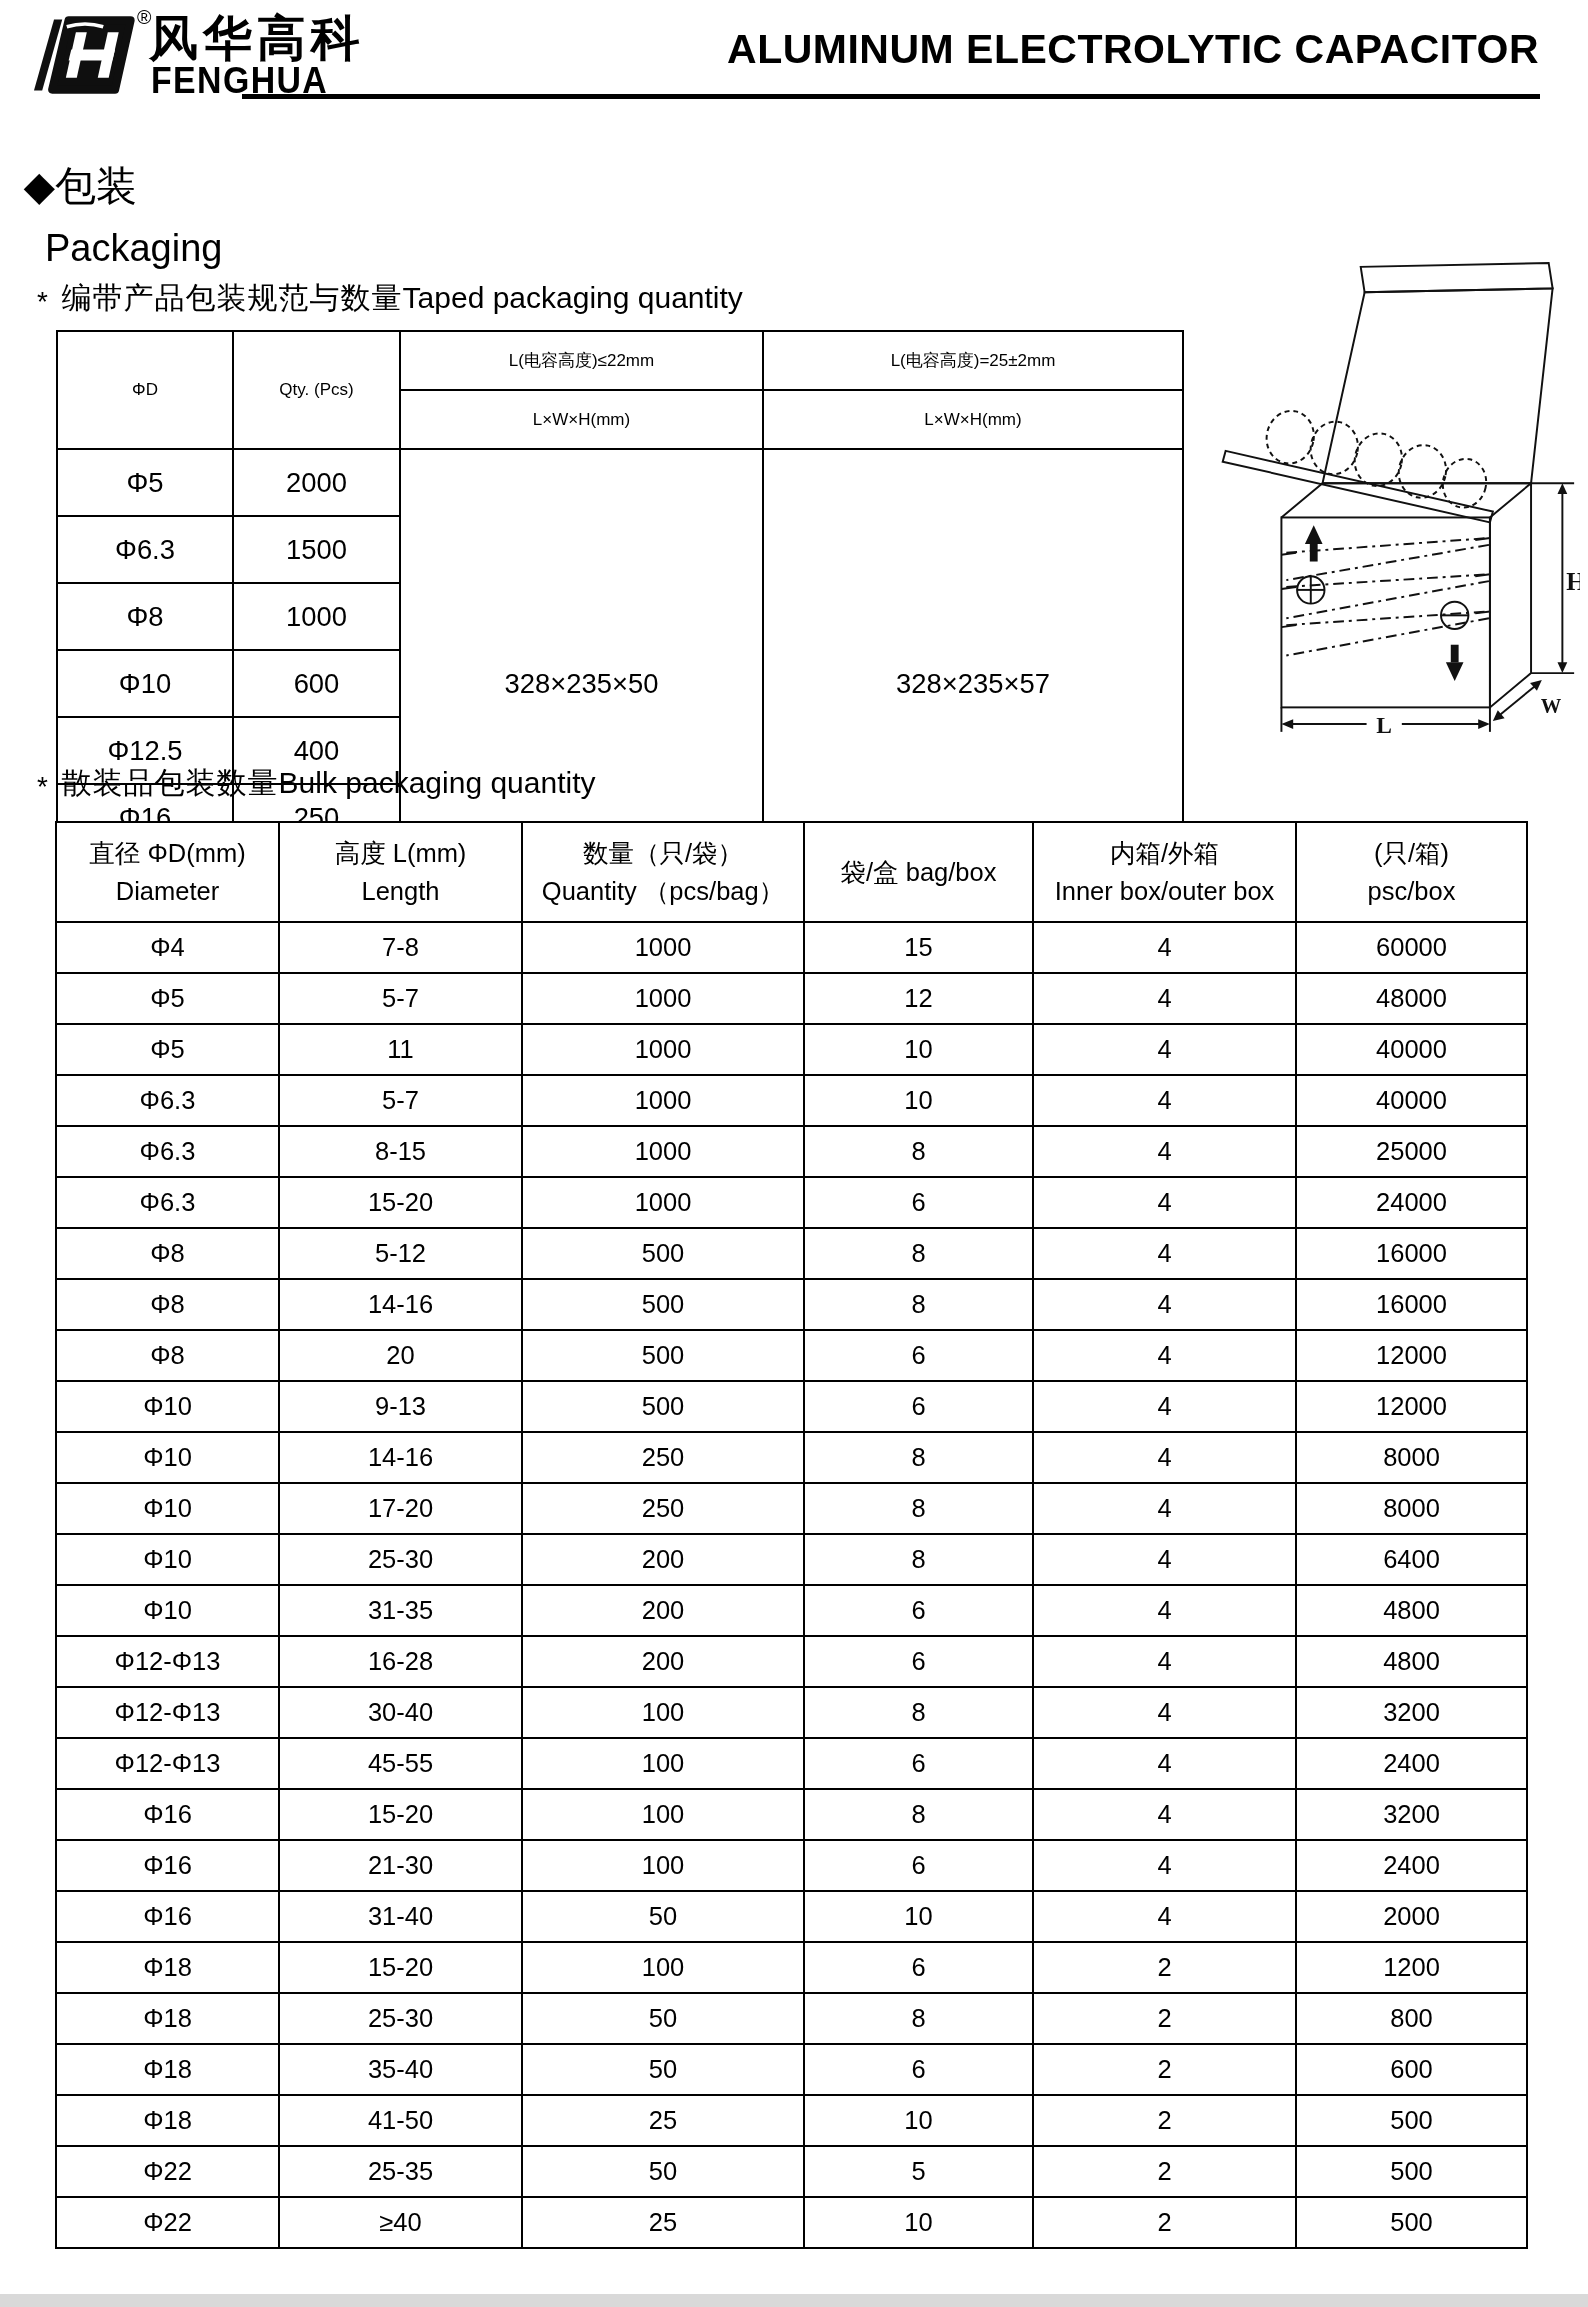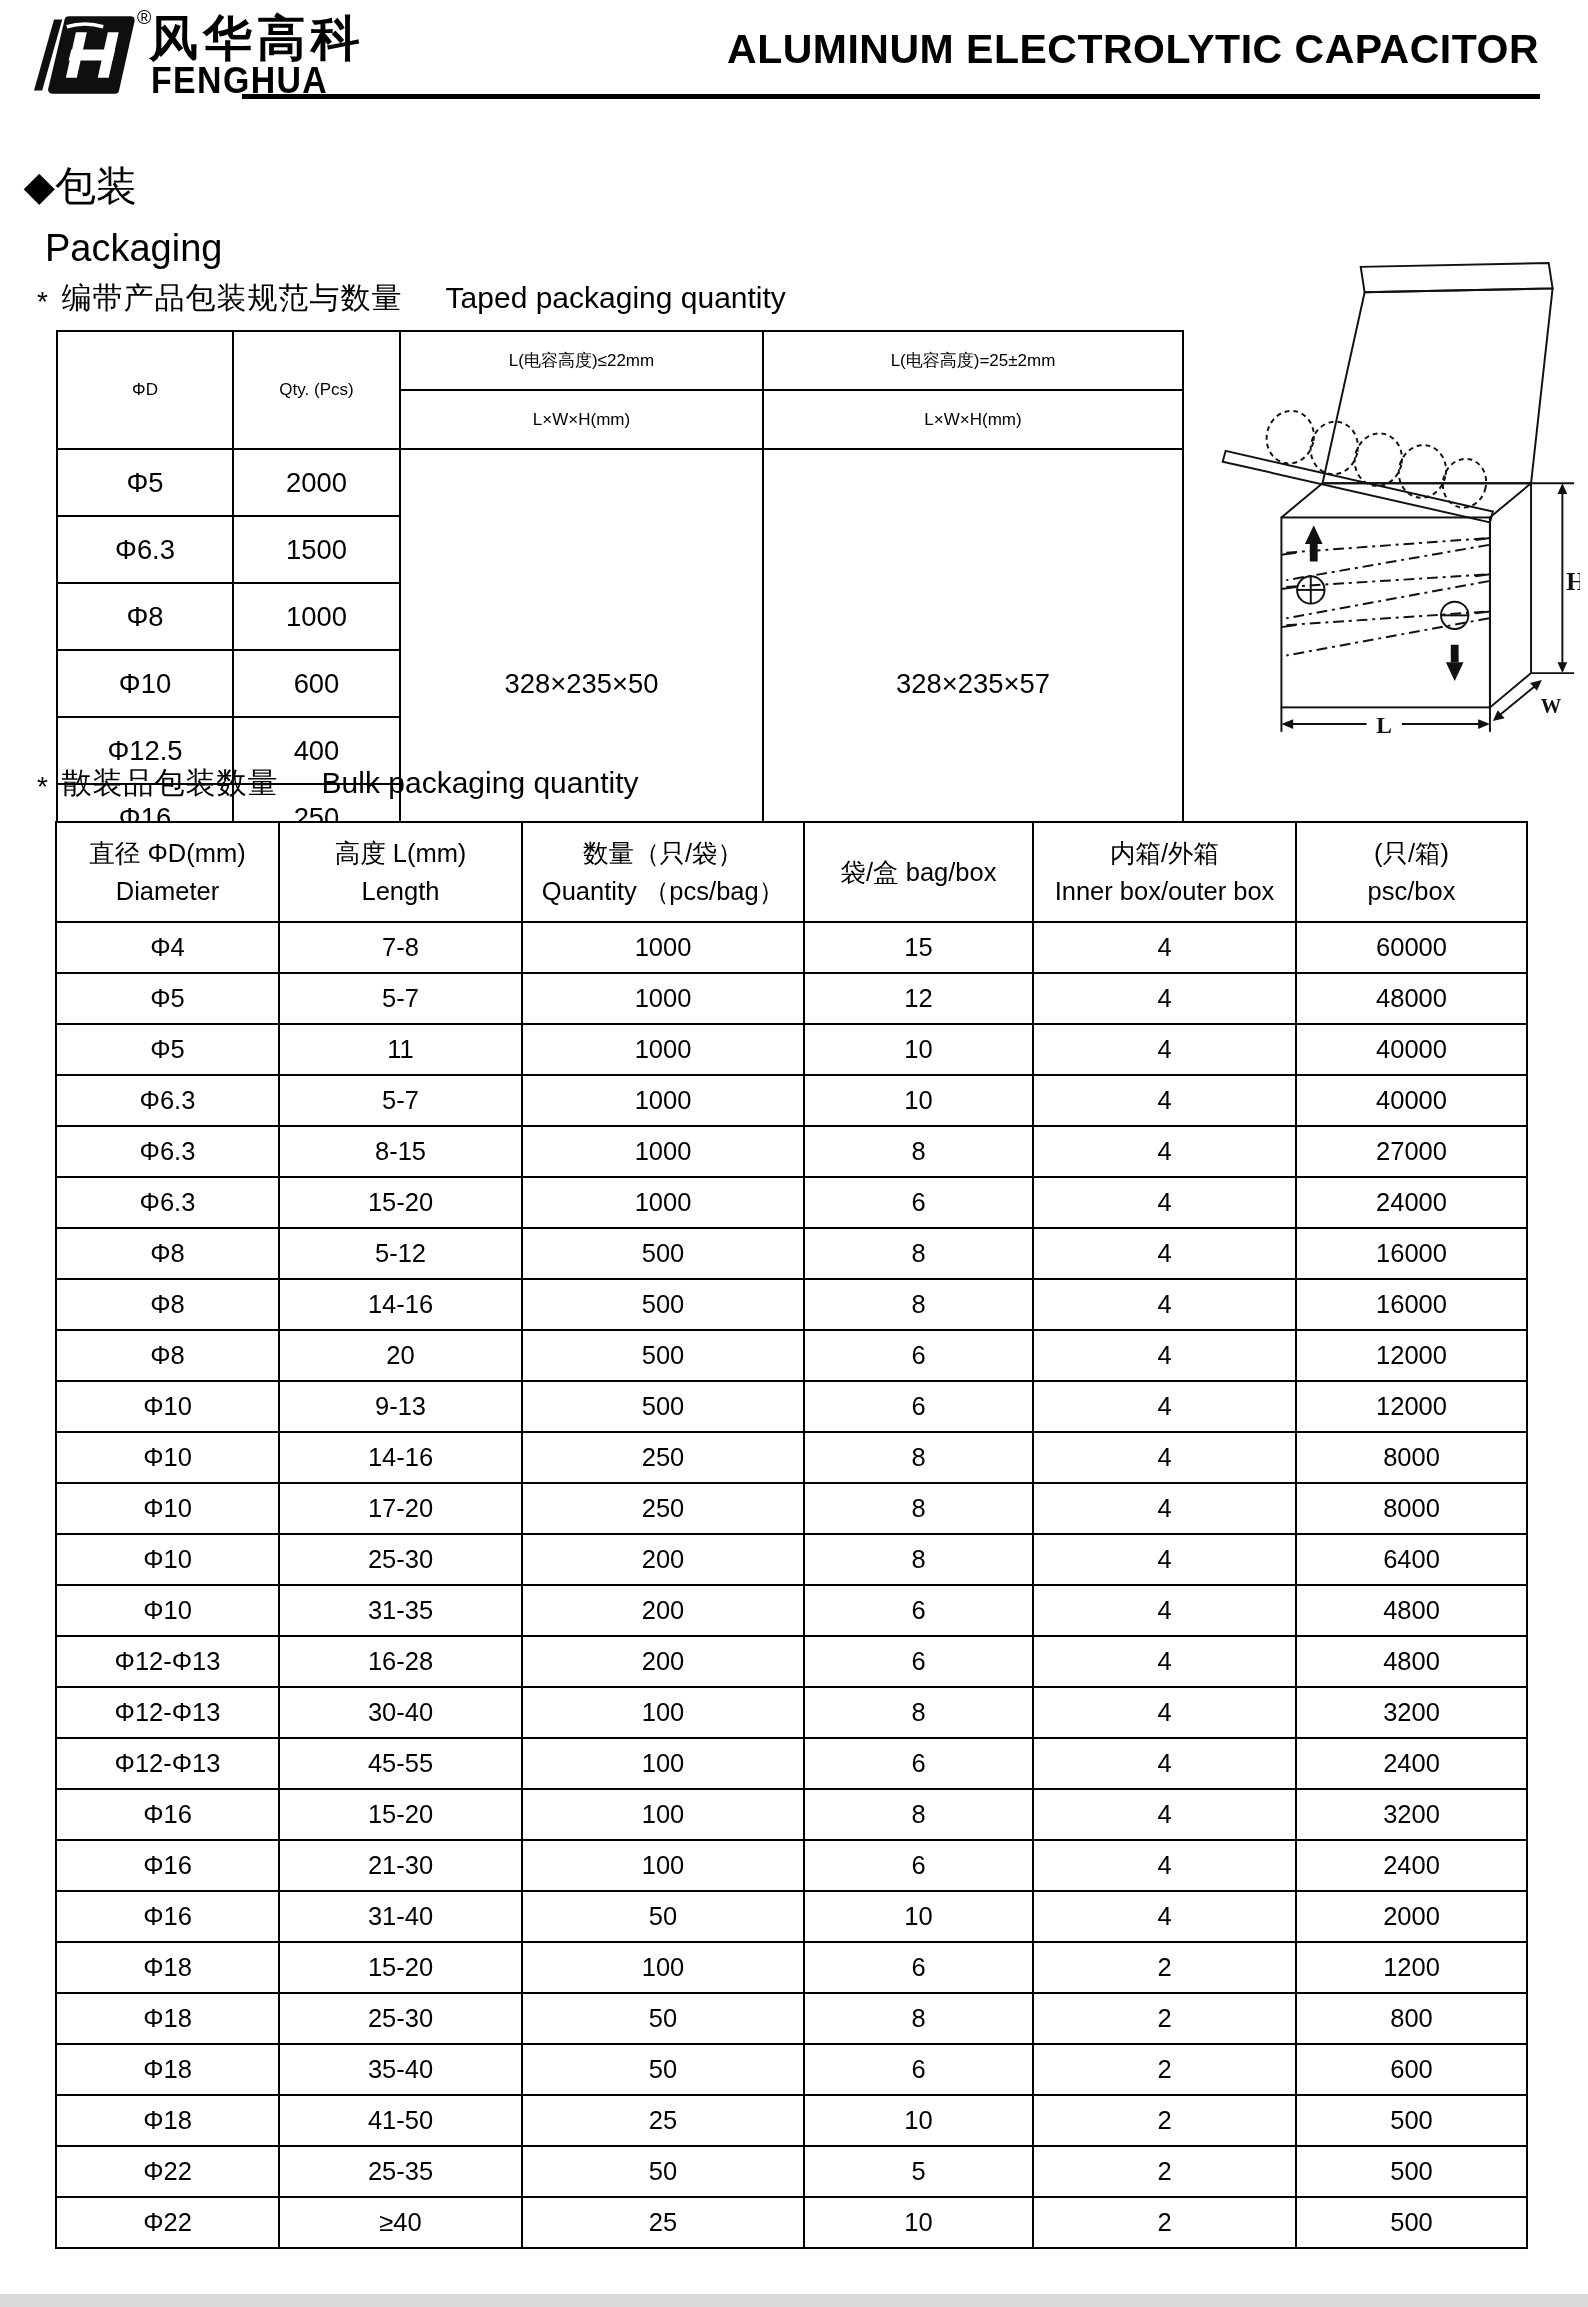--- a/index.html
+++ b/index.html
@@ -15,21 +15,21 @@
   .brand-en{position:absolute;left:151px;top:63px;font-size:36px;font-weight:700;letter-spacing:1.5px;line-height:1;transform:scaleX(.94);transform-origin:left;}
   .page-title{position:absolute;right:50px;top:25.5px;font-size:41px;font-weight:700;letter-spacing:0.5px;white-space:nowrap;text-align:right;}
   .header-rule{position:absolute;left:242px;top:94px;width:1298px;height:4.9px;background:#000;}
   .header-rule-step{position:absolute;left:242px;top:97px;width:451px;height:2px;background:#000;}
 
   
   .section-heading{position:absolute;left:23.5px;top:163px;font-size:41px;font-weight:500;line-height:1.15;}
   .packaging-subtitle{position:absolute;left:45px;top:227px;font-size:38px;font-weight:400;}
   .sub-heading{position:absolute;font-size:30px;font-weight:400;white-space:nowrap;}
   .sub-heading .star{display:inline-block;margin-right:13.7px;font-size:28px;position:relative;top:2.9px;}
-  .sub-heading .cn{display:inline-block;margin-right:43px;letter-spacing:1px;}
+  .sub-heading .cn{display:inline-block;letter-spacing:1px;}
   #taped-heading{left:37px;top:278px;}
   #bulk-heading{left:37px;top:763px;}
 
   
   table{border-collapse:collapse;table-layout:fixed;background:#fff;}
   th,td{border:2px solid #000;text-align:center;vertical-align:middle;padding:0;
         font-weight:400;overflow:hidden;}
   #taped-table{position:absolute;left:56px;top:330px;width:1125px;border:2.9px solid #000;}
   #taped-table th{font-size:17px;height:57px;}
   #taped-table td{font-size:27.4px;height:65px;}
@@ -276,21 +276,21 @@
         <td>10</td>
         <td>4</td>
         <td>40000</td>
       </tr>
       <tr>
         <td>Φ6.3</td>
         <td>8-15</td>
         <td>1000</td>
         <td>8</td>
         <td>4</td>
-        <td>27000</td>
+        <td>25000</td>
       </tr>
       <tr>
         <td>Φ6.3</td>
         <td>15-20</td>
         <td>1000</td>
         <td>6</td>
         <td>4</td>
         <td>24000</td>
       </tr>
       <tr>

